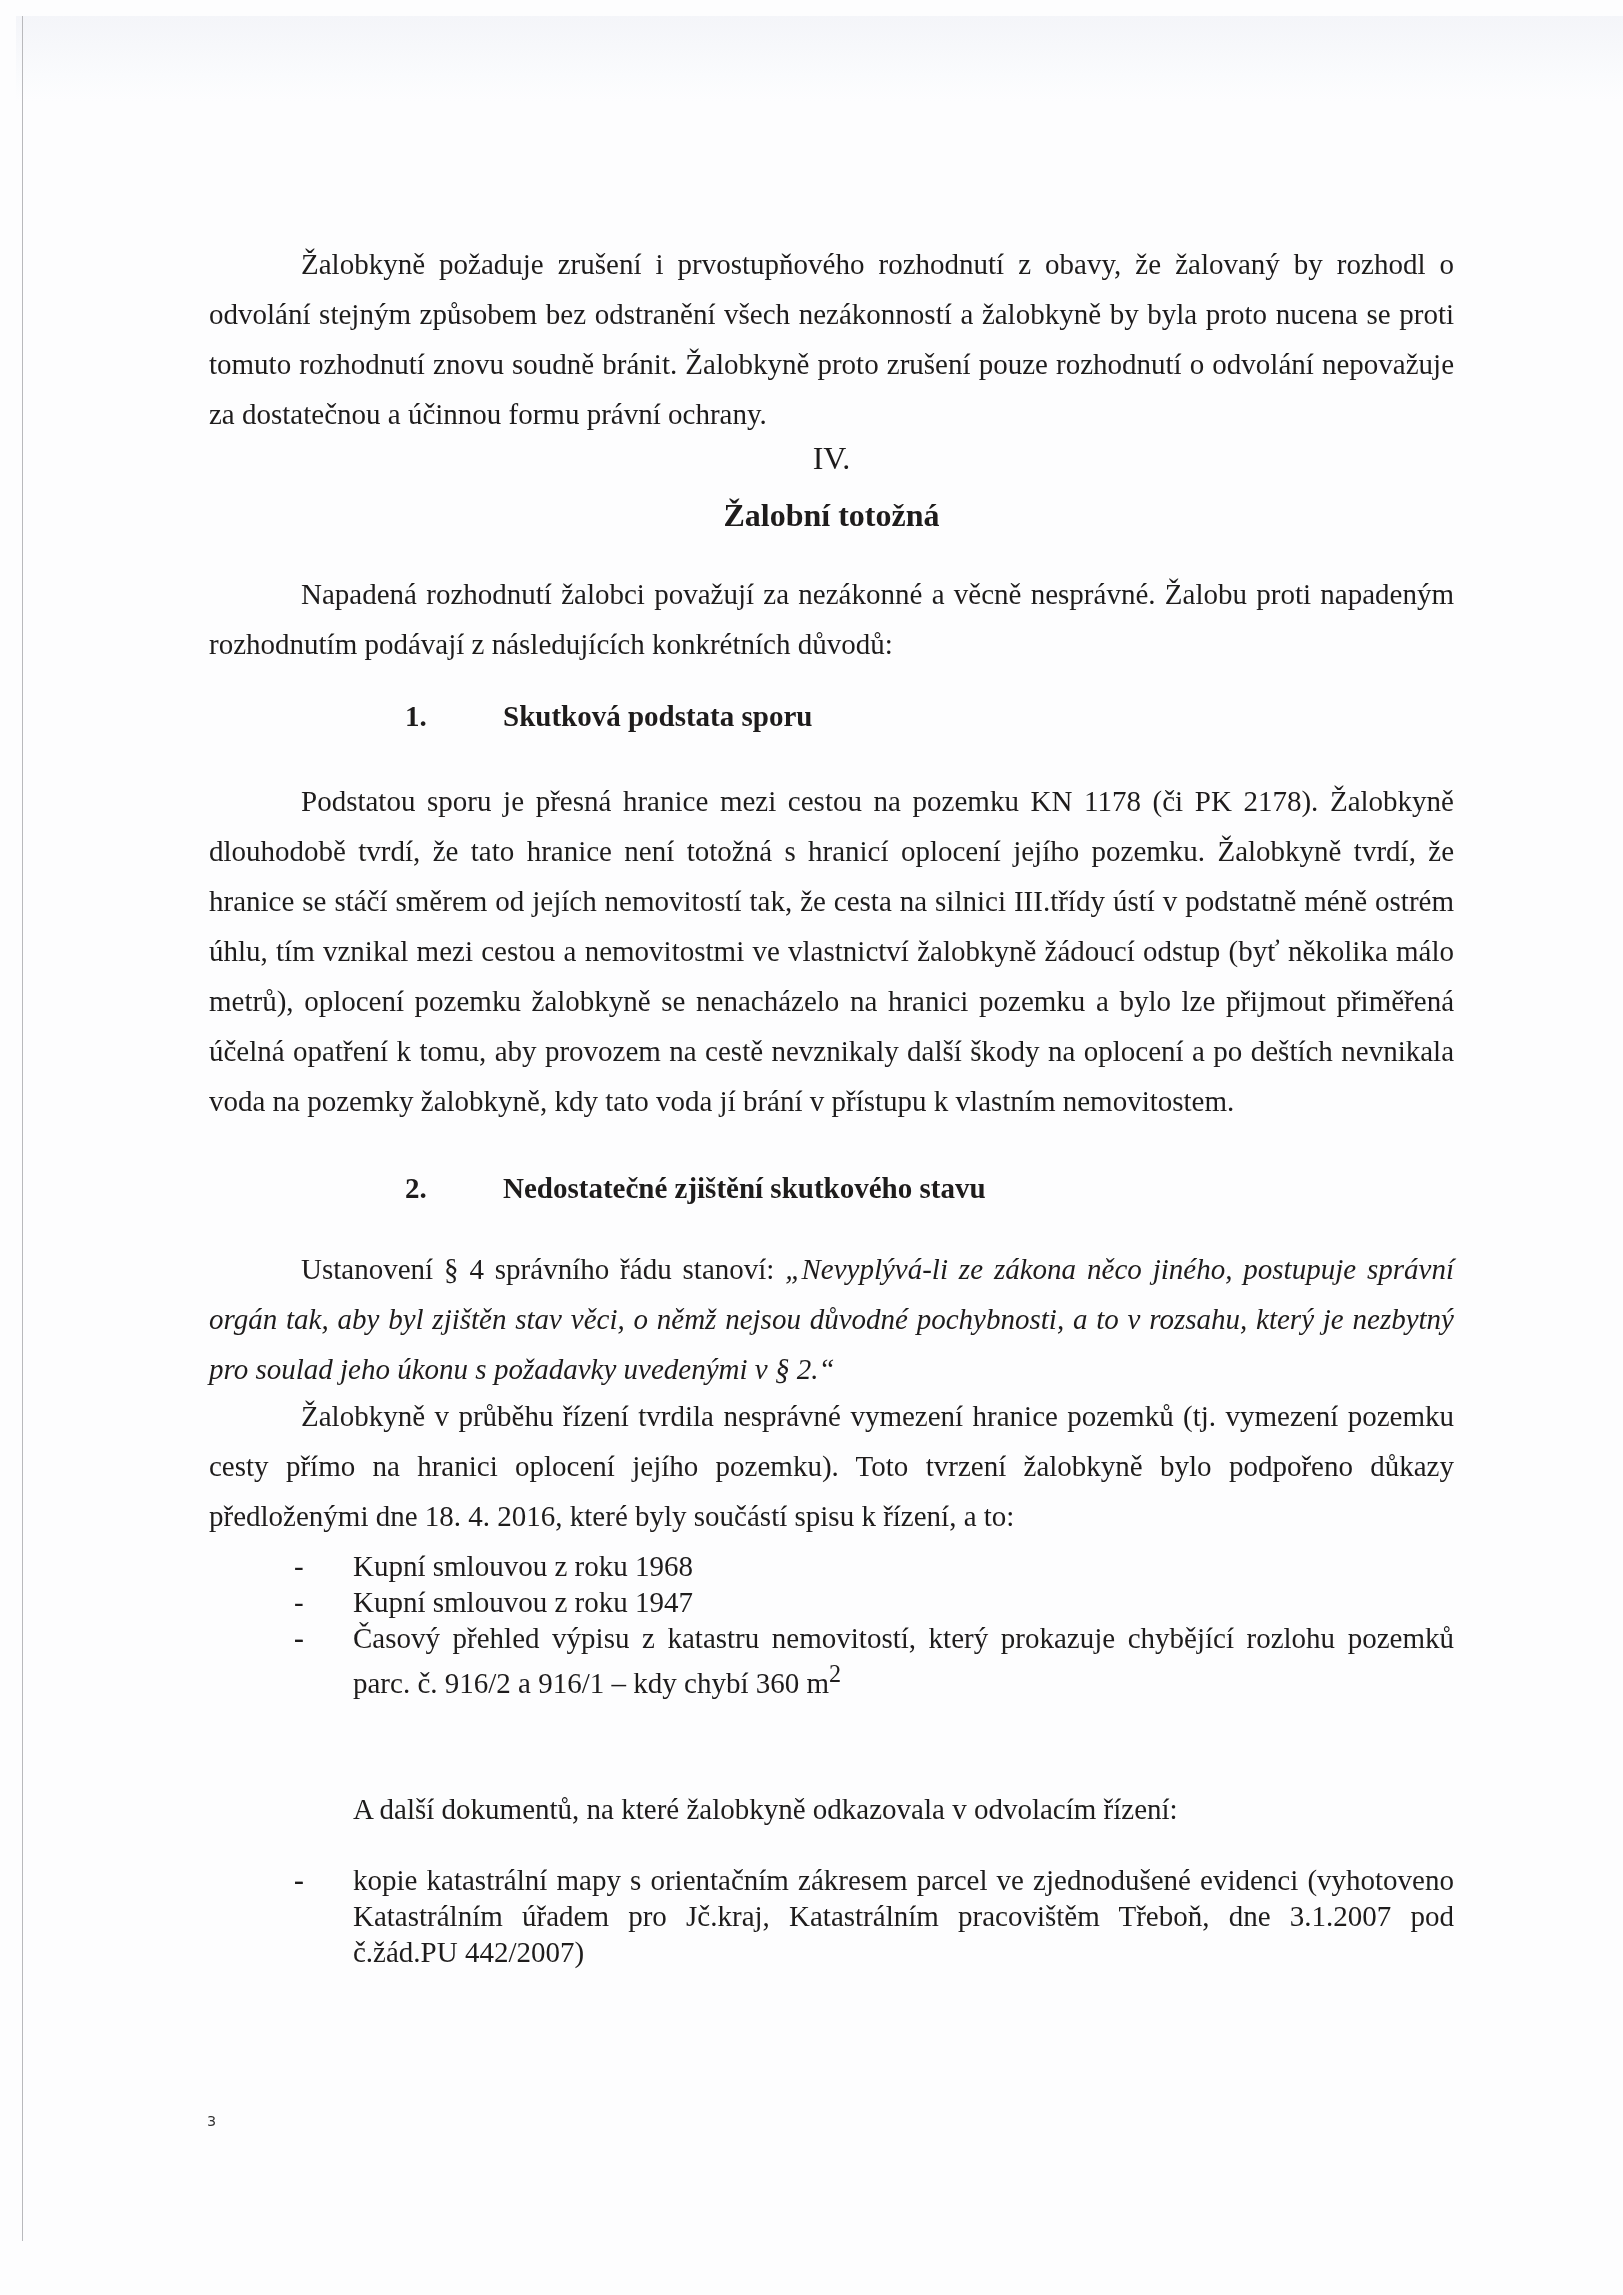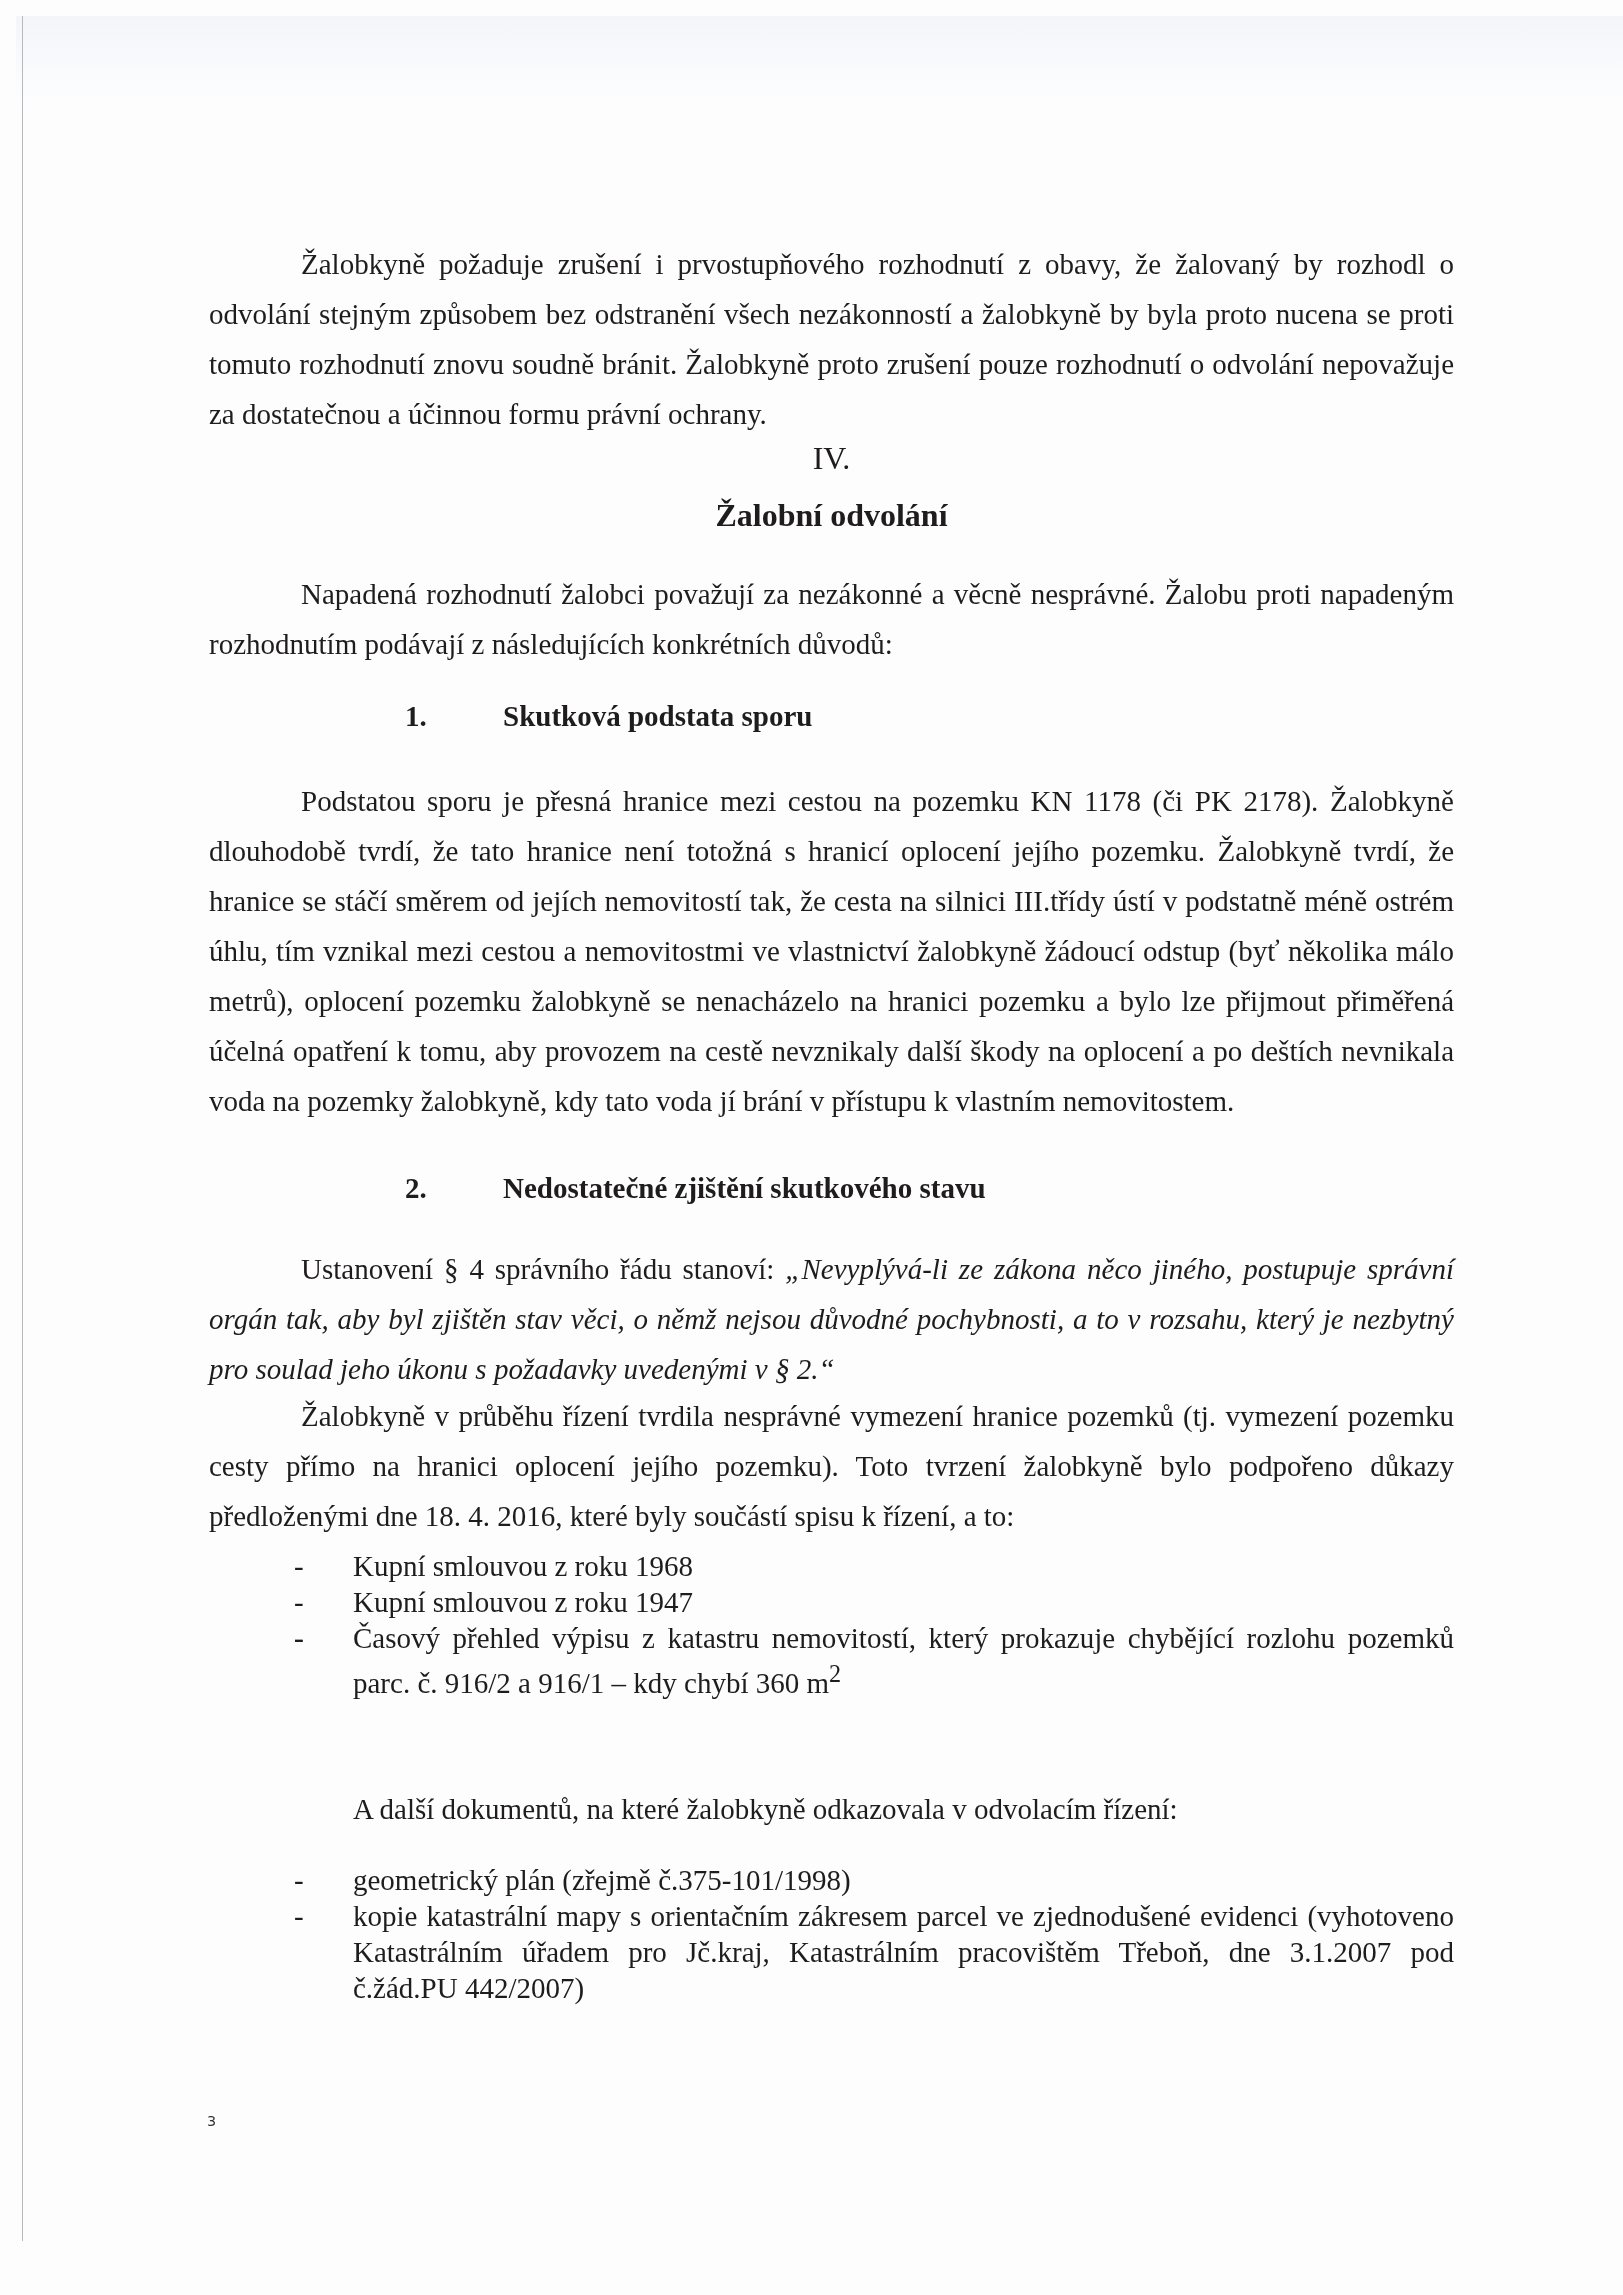--- a/index.html
+++ b/index.html
@@ -40,21 +40,21 @@
 <body>
 
 <div class="scan-band"></div>
 <div class="edge-line"></div>
 
 <div class="page">
 
   <p class="p indent" style="top:239px;margin:0;">Žalobkyně požaduje zrušení i prvostupňového rozhodnutí z obavy, že žalovaný by rozhodl o odvolání stejným způsobem bez odstranění všech nezákonností a žalobkyně by byla proto nucena se proti tomuto rozhodnutí znovu soudně bránit. Žalobkyně proto zrušení pouze rozhodnutí o odvolání nepovažuje za dostatečnou a účinnou formu právní ochrany.</p>
 
   <div class="center" style="top:440px;">IV.</div>
-  <div class="center bold" style="top:497px;">Žalobní odvolání</div>
+  <div class="center bold" style="top:497px;">Žalobní totožná</div>
 
   <p class="p indent" style="top:569px;margin:0;">Napadená rozhodnutí žalobci považují za nezákonné a věcně nesprávné. Žalobu proti napadeným rozhodnutím podávají z následujících konkrétních důvodů:</p>
 
   <div class="section-heading" style="top:700px;">
     <span class="num">1.</span><span>Skutková podstata sporu</span>
   </div>
 
   <p class="p indent" style="top:776px;margin:0;">Podstatou sporu je přesná hranice mezi cestou na pozemku KN 1178 (či PK 2178). Žalobkyně dlouhodobě tvrdí, že tato hranice není totožná s hranicí oplocení jejího pozemku. Žalobkyně tvrdí, že hranice se stáčí směrem od jejích nemovitostí tak, že cesta na silnici III.třídy ústí v podstatně méně ostrém úhlu, tím vznikal mezi cestou a nemovitostmi ve vlastnictví žalobkyně žádoucí odstup (byť několika málo metrů), oplocení pozemku žalobkyně se nenacházelo na hranici pozemku a bylo lze přijmout přiměřená účelná opatření k tomu, aby provozem na cestě nevznikaly další škody na oplocení a po deštích nevnikala voda na pozemky žalobkyně, kdy tato voda jí brání v přístupu k vlastním nemovitostem.</p>
 
   <div class="section-heading" style="top:1172px;">
@@ -68,19 +68,19 @@
   <div class="list" style="top:1548px;">
     <div class="li"><span class="dash">-</span><span>Kupní smlouvou z roku 1968</span></div>
     <div class="li"><span class="dash">-</span><span>Kupní smlouvou z roku 1947</span></div>
     <div class="li"><span class="dash">-</span></div>
     <div class="li"><span class="dash">-</span><span>Časový přehled výpisu z katastru nemovitostí, který prokazuje chybějící rozlohu pozemků parc. č. 916/2 a 916/1 – kdy chybí 360 m</span><sup>2</sup></div>
   </div>
 
   <p class="p" style="top:1784px;left:144px;width:1101px;margin:0;">A další dokumentů, na které žalobkyně odkazovala v odvolacím řízení:</p>
 
   <div class="list" style="top:1862px;">
-    <div class="li"><span class="dash">-</span><span>geometrický plán (zřejmě č.375-101/1998)</span></div>
+    <div class="li"><span class="dash">-</span></div>
     <div class="li"><span class="dash">-</span><span>kopie katastrální mapy s orientačním zákresem parcel ve zjednodušené evidenci (vyhotoveno Katastrálním úřadem pro Jč.kraj, Katastrálním pracovištěm Třeboň, dne 3.1.2007 pod č.žád.PU 442/2007)</span></div>
   </div>
 </div>
 
 <div class="page-number">3</div>
 
 
 </body></html>

